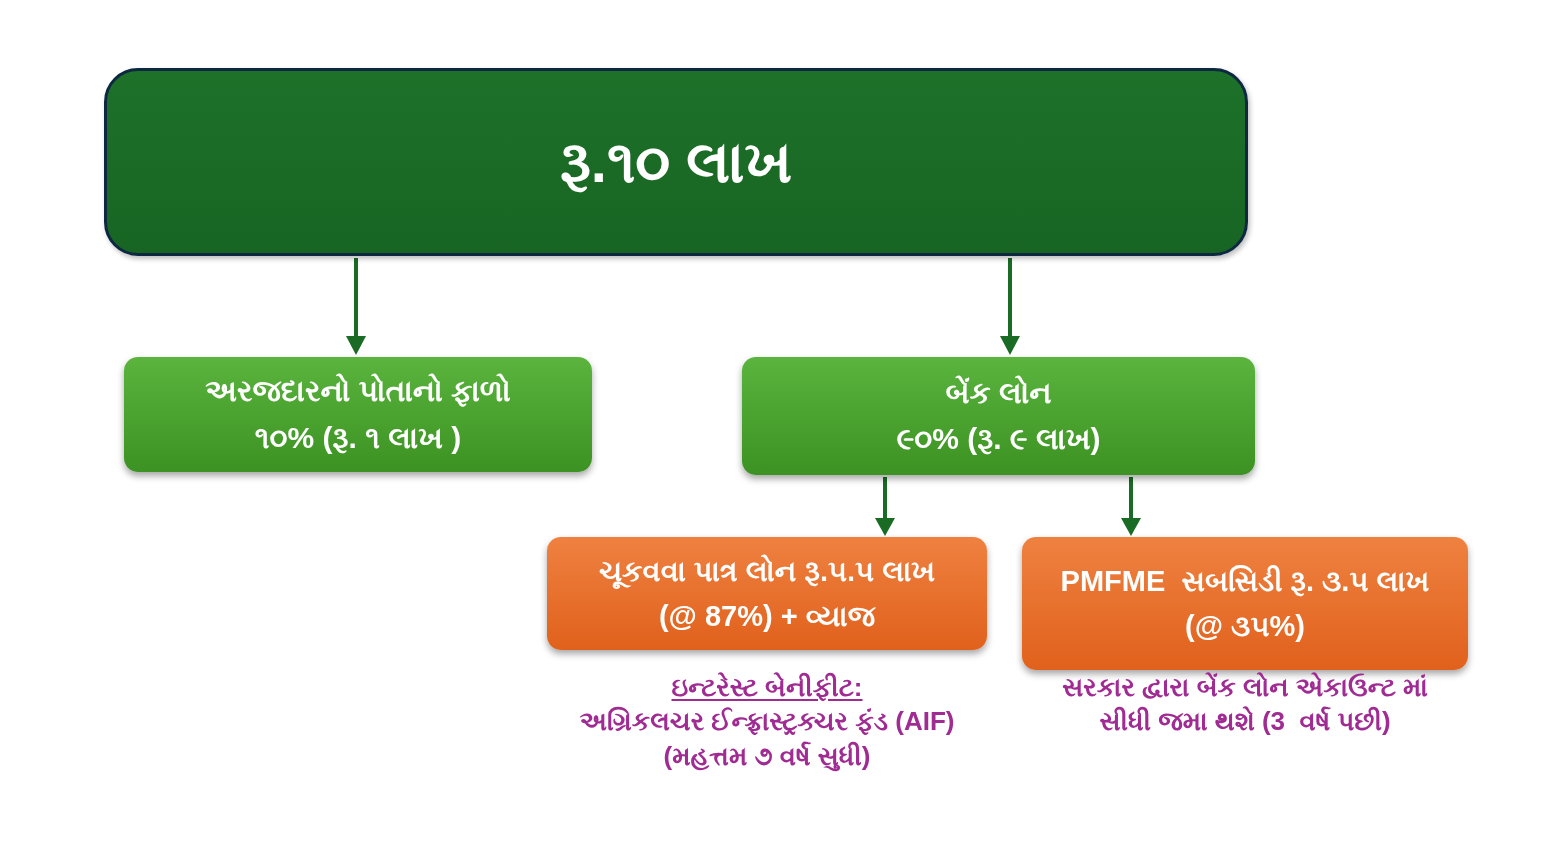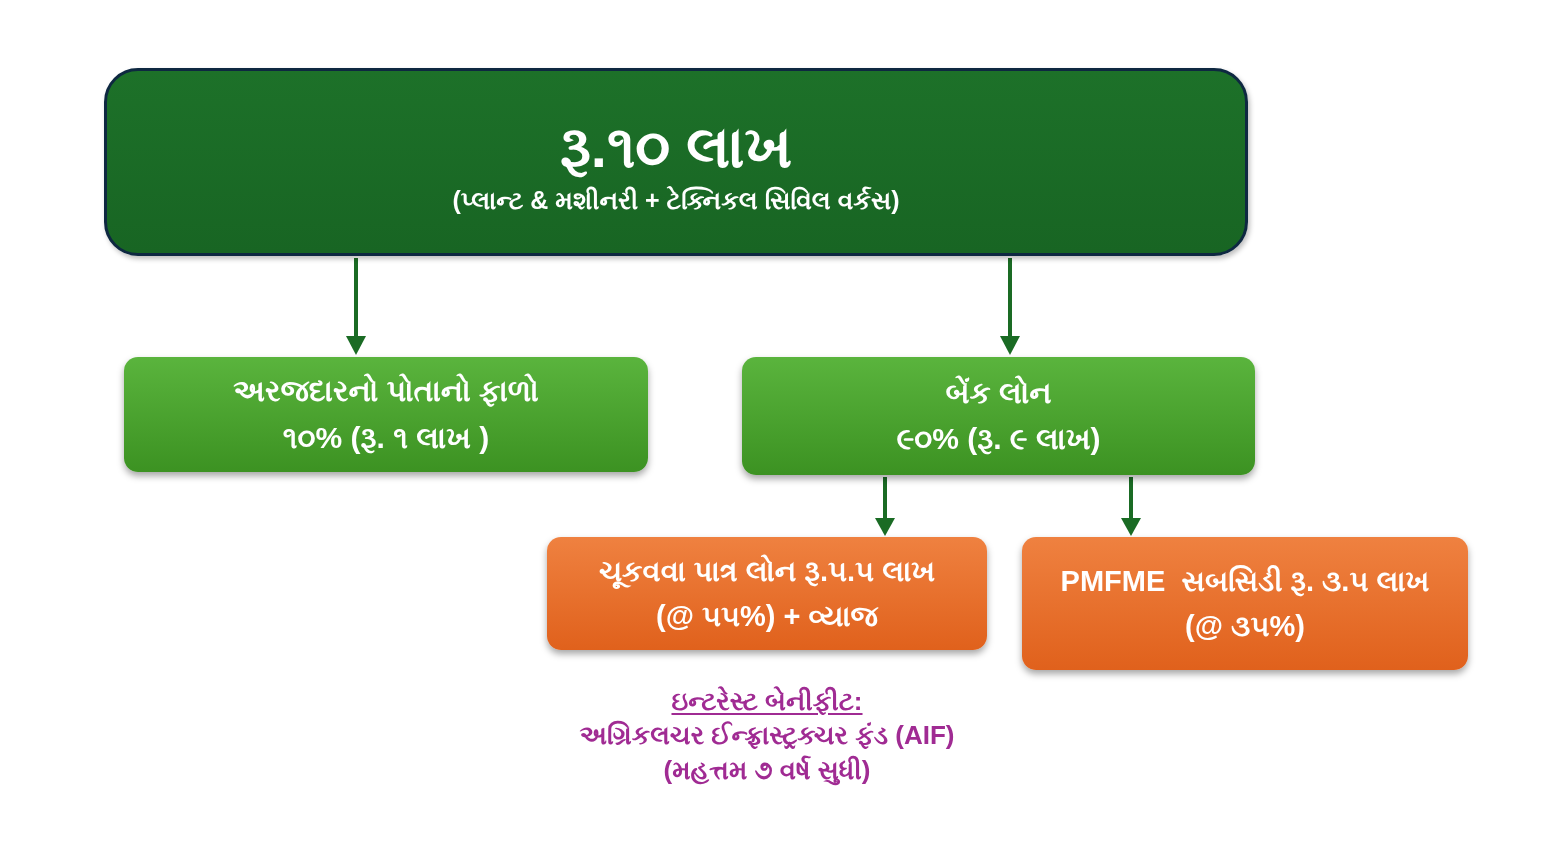--- a/index.html
+++ b/index.html
@@ -46,21 +46,21 @@
   .node-root .t2 { font-size: 58px; line-height: 1.35; }
   .node-root .t3 { font-size: 25px; }
 
   .node-green {
     background: linear-gradient(180deg, #5ab43d 0%, #3c9222 100%);
     border-radius: 14px;
     box-shadow: 0 4px 7px rgba(0,0,0,0.35);
     font-size: 30px;
     line-height: 1.55;
   }
-  .node-own  { left: 124px; top: 357px; width: 524px; height: 115px; }
+  .node-own  { left: 124px; top: 357px; width: 468px; height: 115px; }
   .node-bank { left: 742px; top: 357px; width: 513px; height: 118px; }
 
   .node-orange {
     background: linear-gradient(180deg, #ef8140 0%, #e0611c 100%);
     border-radius: 14px;
     box-shadow: 0 4px 7px rgba(0,0,0,0.35);
     font-size: 29px;
     line-height: 1.55;
   }
   .node-payable { left: 547px;  top: 537px; width: 440px; height: 113px; }
@@ -68,21 +68,21 @@
 
   .note {
     position: absolute;
     text-align: center;
     color: #a02b93;
     font-weight: bold;
     font-size: 26px;
     line-height: 1.32;
   }
   .note .line { white-space: pre-wrap; }
-  .note-interest { left: 532px;  top: 684px; width: 470px; }
+  .note-interest { left: 532px;  top: 670px; width: 470px; }
   .note-credit   { left: 1002px; top: 670px; width: 486px; }
   .note-heading  { text-decoration: underline; text-underline-offset: 3px; }
 </style>
 </head>
 <body>
 
 <div class="canvas">
 
   <svg class="connectors" viewBox="0 0 1552 848" xmlns="http://www.w3.org/2000/svg">
     <g stroke="#1a6b24" fill="#1a6b24">
@@ -98,43 +98,46 @@
       <polygon points="875,518 895,518 885,536" stroke="none"></polygon>
     </g>
     <g stroke="#1a6b24" fill="#1a6b24">
       <line x1="1131" y1="477" x2="1131" y2="520" stroke-width="4"></line>
       <polygon points="1121,518 1141,518 1131,536" stroke="none"></polygon>
     </g>
   </svg>
 
   <div class="node node-root">
     <div class="line t2">રૂ.૧૦ લાખ</div>
-    <div class="line t3">(પ્લાન્ટ &amp; મશીનરી + ટેક્નિકલ સિવિલ વર્કસ)</div>
   </div>
 
   <div class="node node-green node-own">
     <div class="line">અરજદારનો પોતાનો ફાળો</div>
     <div class="line">૧૦% (રૂ. ૧ લાખ )</div>
   </div>
 
   <div class="node node-green node-bank">
     <div class="line">બેંક લોન</div>
     <div class="line">૯૦% (રૂ. ૯ લાખ)</div>
   </div>
 
   <div class="node node-orange node-payable">
     <div class="line">ચૂકવવા પાત્ર લોન રૂ.૫.૫ લાખ</div>
-    <div class="line">(@ ૫૫%) + વ્યાજ</div>
+    <div class="line">(@ 87%) + વ્યાજ</div>
   </div>
 
   <div class="node node-orange node-subsidy">
     <div class="line">PMFME  સબસિડી રૂ. ૩.૫ લાખ</div>
     <div class="line">(@ ૩૫%)</div>
   </div>
 
   <div class="note note-interest">
     <div class="line note-heading">ઇન્ટરેસ્ટ બેનીફીટ:</div>
     <div class="line">અગ્રિકલચર ઈન્ફ્રાસ્ટ્રક્ચર ફંડ (AIF)</div>
     <div class="line">(મહત્તમ ૭ વર્ષ સુધી)</div>
   </div>
 
+  <div class="note note-credit">
+    <div class="line">સરકાર દ્વારા બેંક લોન એકાઉન્ટ માં</div>
+    <div class="line">સીધી જમા થશે (3  વર્ષ પછી)</div>
+  </div>
 
 </div>
 
 </body></html>

